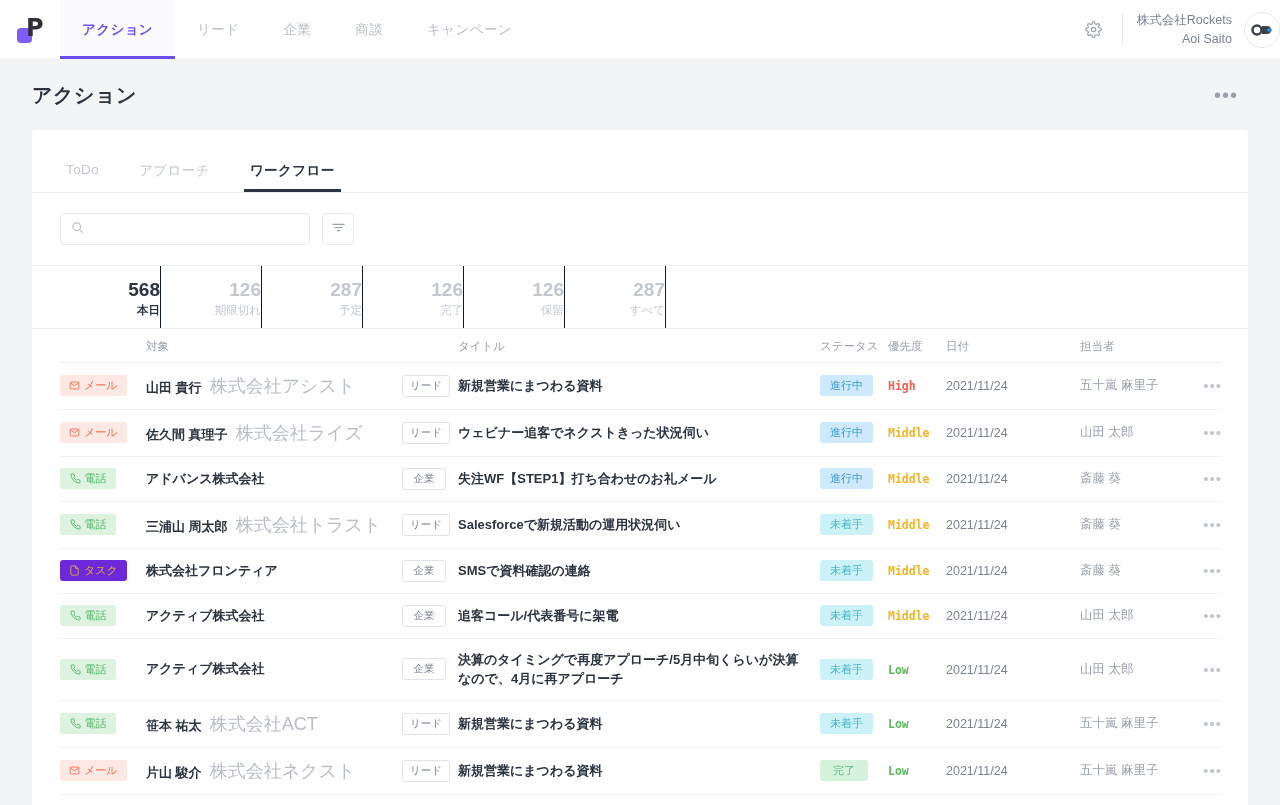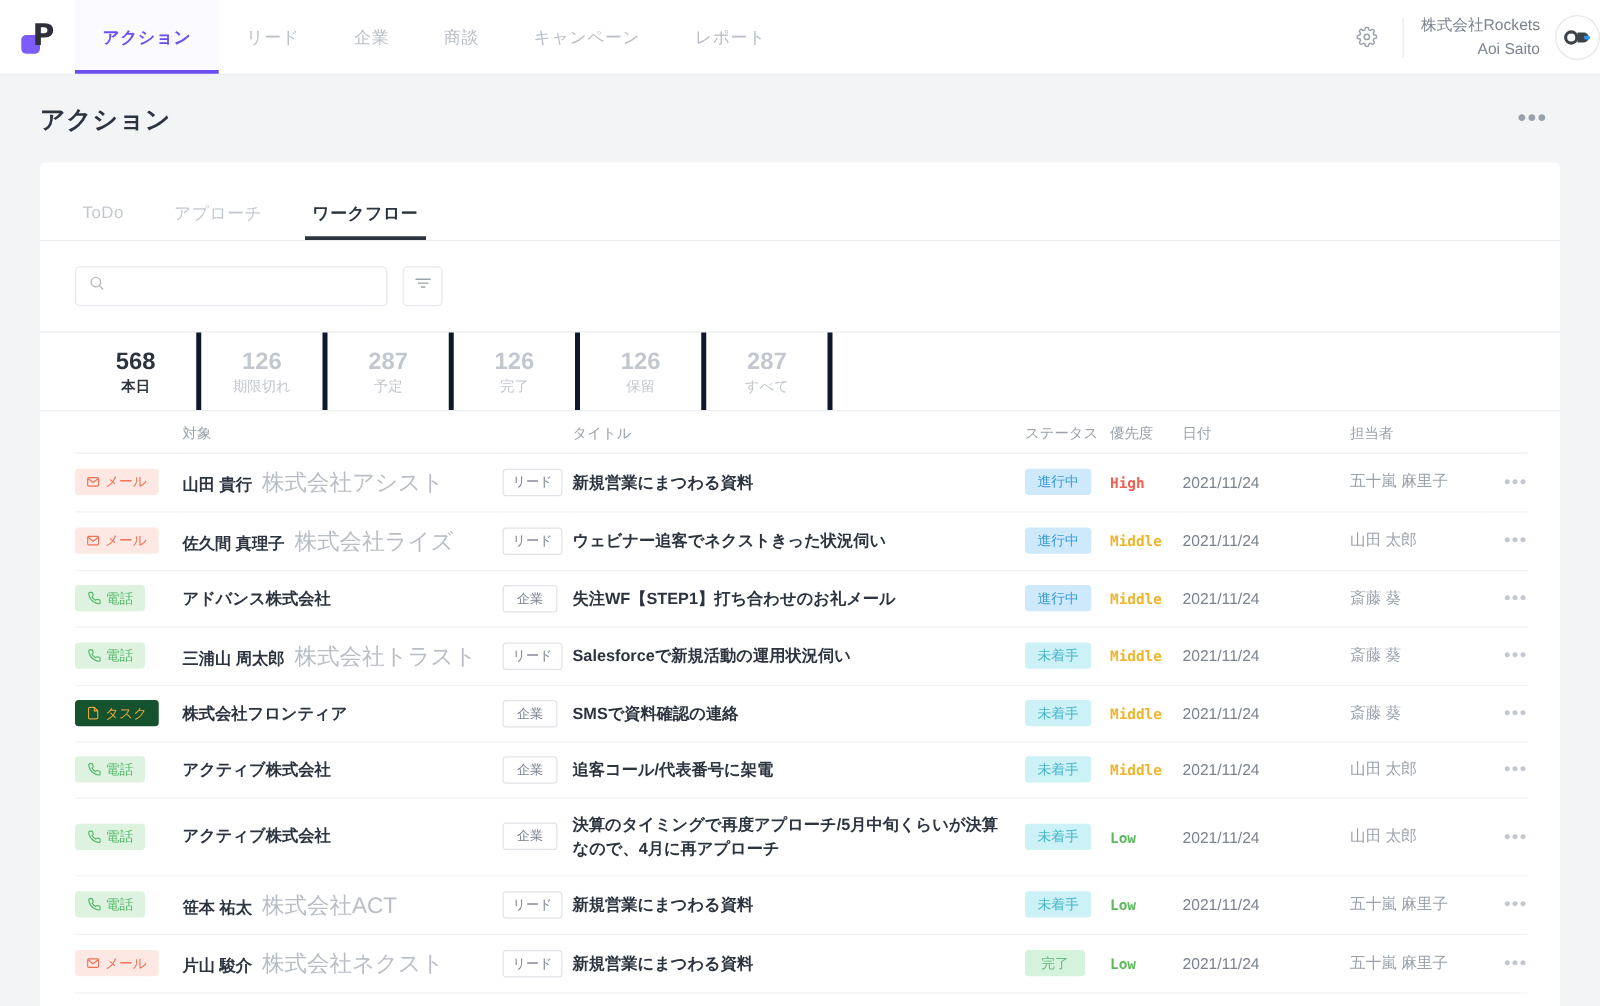--- a/index.html
+++ b/index.html
@@ -106,22 +106,22 @@
   .searchbox input::placeholder { color:#c3c8d0; }
   .filterbtn {
     width:32px; height:32px; border:1px solid #e6e9ed; border-radius:4px;
     display:flex; align-items:center; justify-content:center; cursor:pointer;
     color:#9aa1ab; background:#fff;
   }
 
   
   .stats { display:flex; padding: 0 28px; border-bottom:1px solid #eceef0; }
   .stat {
-    padding: 12px 0 10px 0; width: 101px; text-align:center;
-    border-right: 4px solid #0f172a; cursor:pointer;
+    padding: 12px 0 10px 0; width: 101px; text-align:right;
+    border-right: 1px solid #0f172a; cursor:pointer;
   }
   .stat .num { font-size:19px; font-weight:700; color:#c3c8d0; line-height:1.25; }
   .stat .lbl { font-size:11.5px; color:#c3c8d0; line-height:1.4; }
   .stat.active .num { color:#2c3440; }
   .stat.active .lbl { color:#2c3440; font-weight:700; }
 
   
   .tablewrap { padding: 0 28px; }
   table { width:100%; border-collapse: collapse; table-layout: fixed; }
   thead th {
@@ -146,21 +146,21 @@
 
   
   .tbadge {
     display:inline-flex; align-items:center; gap:4px;
     padding: 3px 9px; border-radius:3px; font-size:11px; font-weight:400;
     min-width: 56px; justify-content:center;
   }
   .tbadge svg { display:block; }
   .tbadge.mail { background:#fde8e3; color:#ef7255; }
   .tbadge.tel  { background:#ddf3e0; color:#53b768; }
-  .tbadge.task { background:#14532d; color:#e2a83c; }
+  .tbadge.task { background:#6d28d9; color:#e2a83c; }
 
   .person { font-weight:700; color:#2c3440; font-size:13px;text-align:center; }
   .company { color:#b9bec6; font-size:18px; margin-left:8px; }
   .company-only { font-weight:700; color:#2c3440; font-size:13px; }
 
   .kind {
     display:inline-block; border:1px solid #e0e3e7; border-radius:3px;
     font-size:10.5px; color:#7b8290; padding: 3px 7px; min-width:44px; text-align:center;
   }
   .title { color:#2c3440; font-size:13px; font-weight:700; line-height:1.5; padding-right:14px; }
@@ -203,23 +203,20 @@
      <span>リード</span>
    </div>
       <div class="navtab">
      <span>企業</span>
    </div>
       <div class="navtab">
      <span>商談</span>
    </div>
       <div class="navtab">
      <span>キャンペーン</span>
-   </div>
-      <div class="navtab">
-     <span>レポート</span>
    </div>
     </div>
 
   <div class="topbar-right">
     <div class="gear-btn">
       <svg width="17" height="17" viewBox="0 0 24 24" fill="none" stroke="currentColor" stroke-width="1.7">
         <circle cx="12" cy="12" r="3"></circle>
         <path d="M19.4 15a1.65 1.65 0 0 0 .33 1.82l.06.06a2 2 0 1 1-2.83 2.83l-.06-.06a1.65 1.65 0 0 0-1.82-.33 1.65 1.65 0 0 0-1 1.51V21a2 2 0 1 1-4 0v-.09A1.65 1.65 0 0 0 9 19.4a1.65 1.65 0 0 0-1.82.33l-.06.06a2 2 0 1 1-2.83-2.83l.06-.06a1.65 1.65 0 0 0 .33-1.82 1.65 1.65 0 0 0-1.51-1H3a2 2 0 1 1 0-4h.09A1.65 1.65 0 0 0 4.6 9a1.65 1.65 0 0 0-.33-1.82l-.06-.06a2 2 0 1 1 2.83-2.83l.06.06A1.65 1.65 0 0 0 9 4.6a1.65 1.65 0 0 0 1-1.51V3a2 2 0 1 1 4 0v.09a1.65 1.65 0 0 0 1 1.51 1.65 1.65 0 0 0 1.82-.33l.06-.06a2 2 0 1 1 2.83 2.83l-.06.06A1.65 1.65 0 0 0 19.4 9c.2.48.66.83 1.18.91H21a2 2 0 1 1 0 4h-.09a1.65 1.65 0 0 0-1.51 1z"></path>
       </svg>
     </div>

